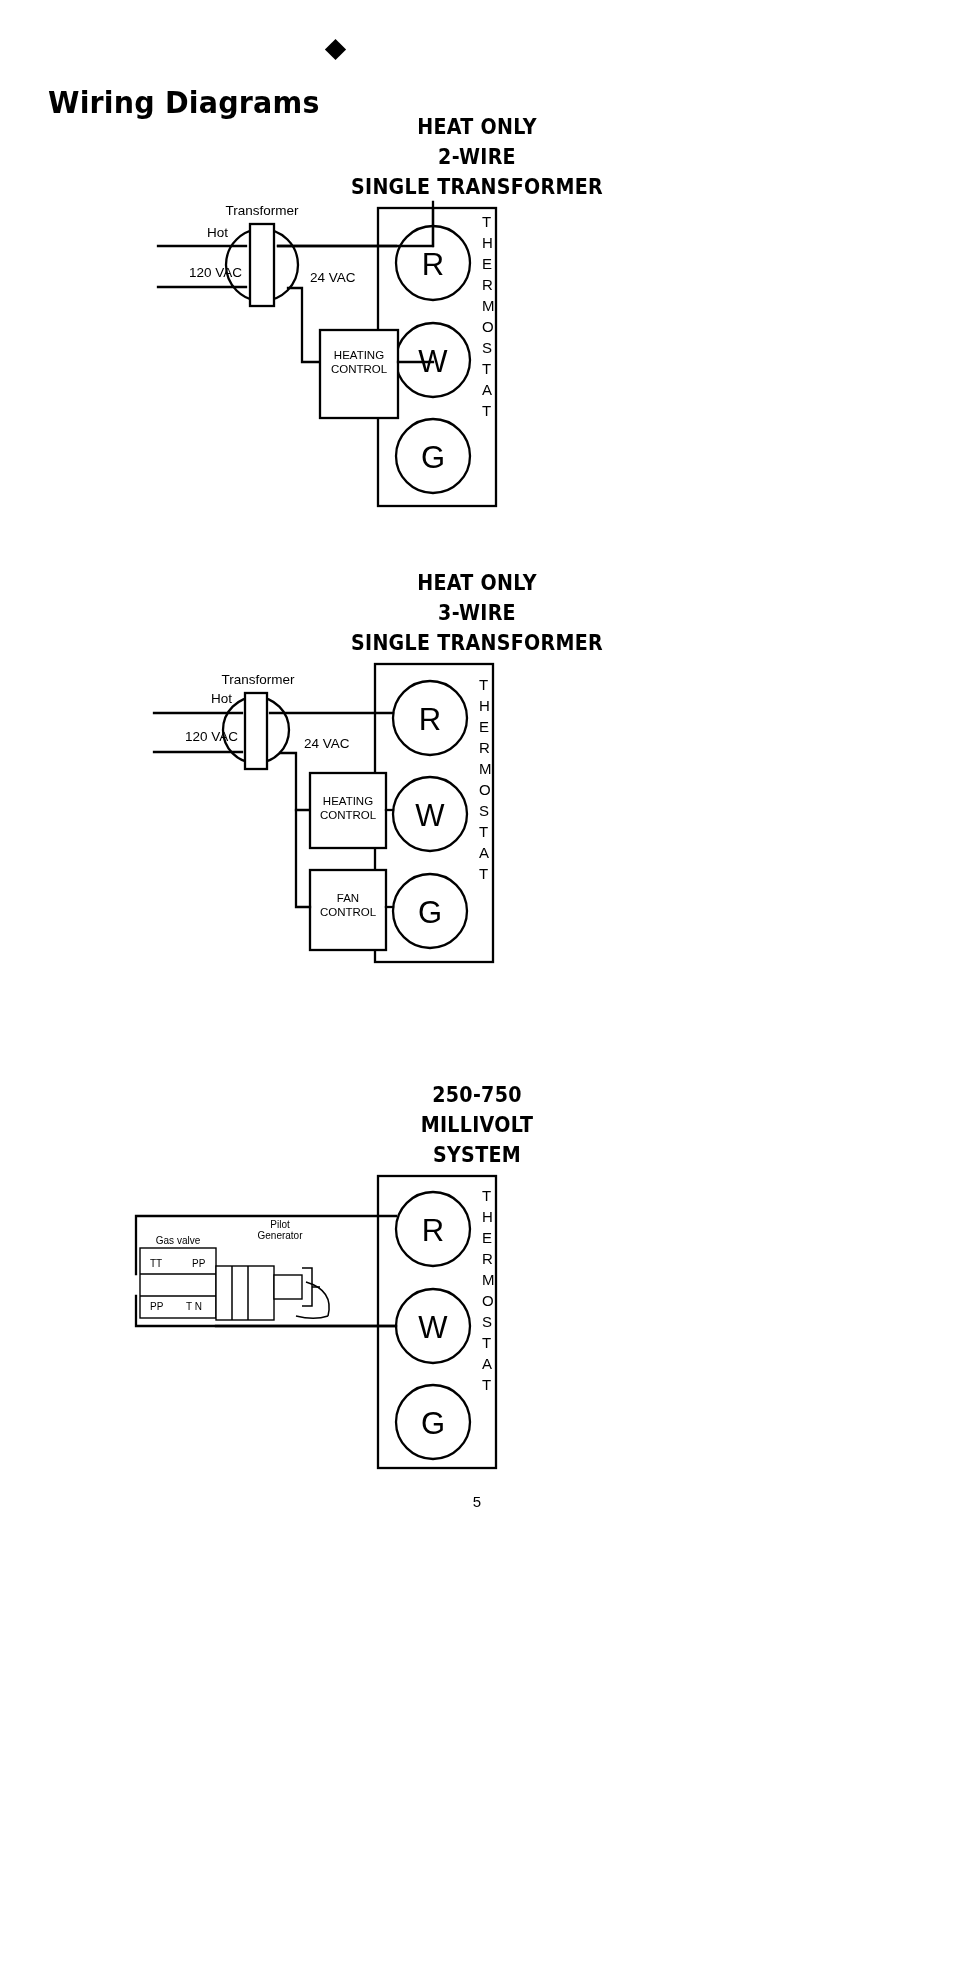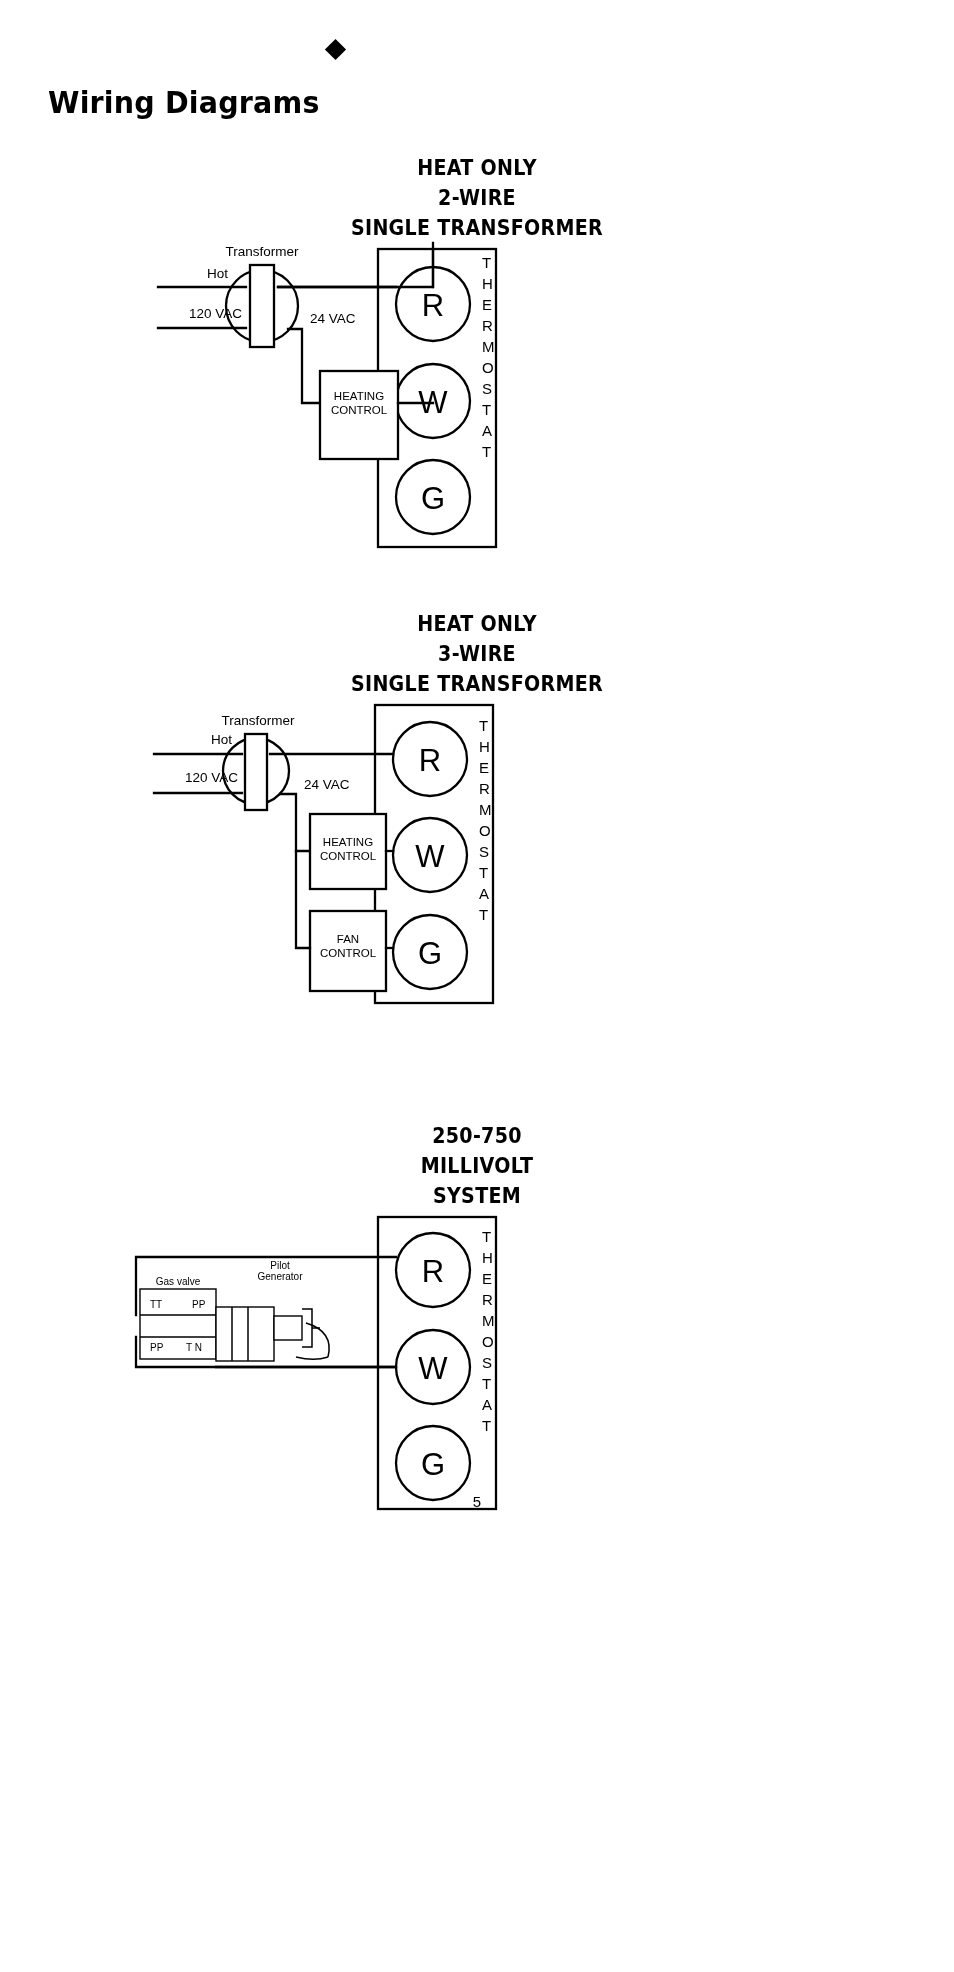--- a/index.html
+++ b/index.html
@@ -36,21 +36,20 @@
     font-weight: bold;
     font-size: 31px;
     letter-spacing: 0.2px;
     transform: scaleX(0.92);
     transform-origin: left center;
     white-space: nowrap;
   }
   .diagram-block {
     position: absolute;
     width: 954px;
-    margin-top: 41px;
   }
   #block-0 { top: 112px; }
   #block-1 { top: 568px; }
   #block-2 { top: 1080px; }
 
   .diagram-heading {
     text-align: center;
     font-family: "DejaVu Sans", sans-serif;
     font-weight: bold;
     font-size: 20.5px;

